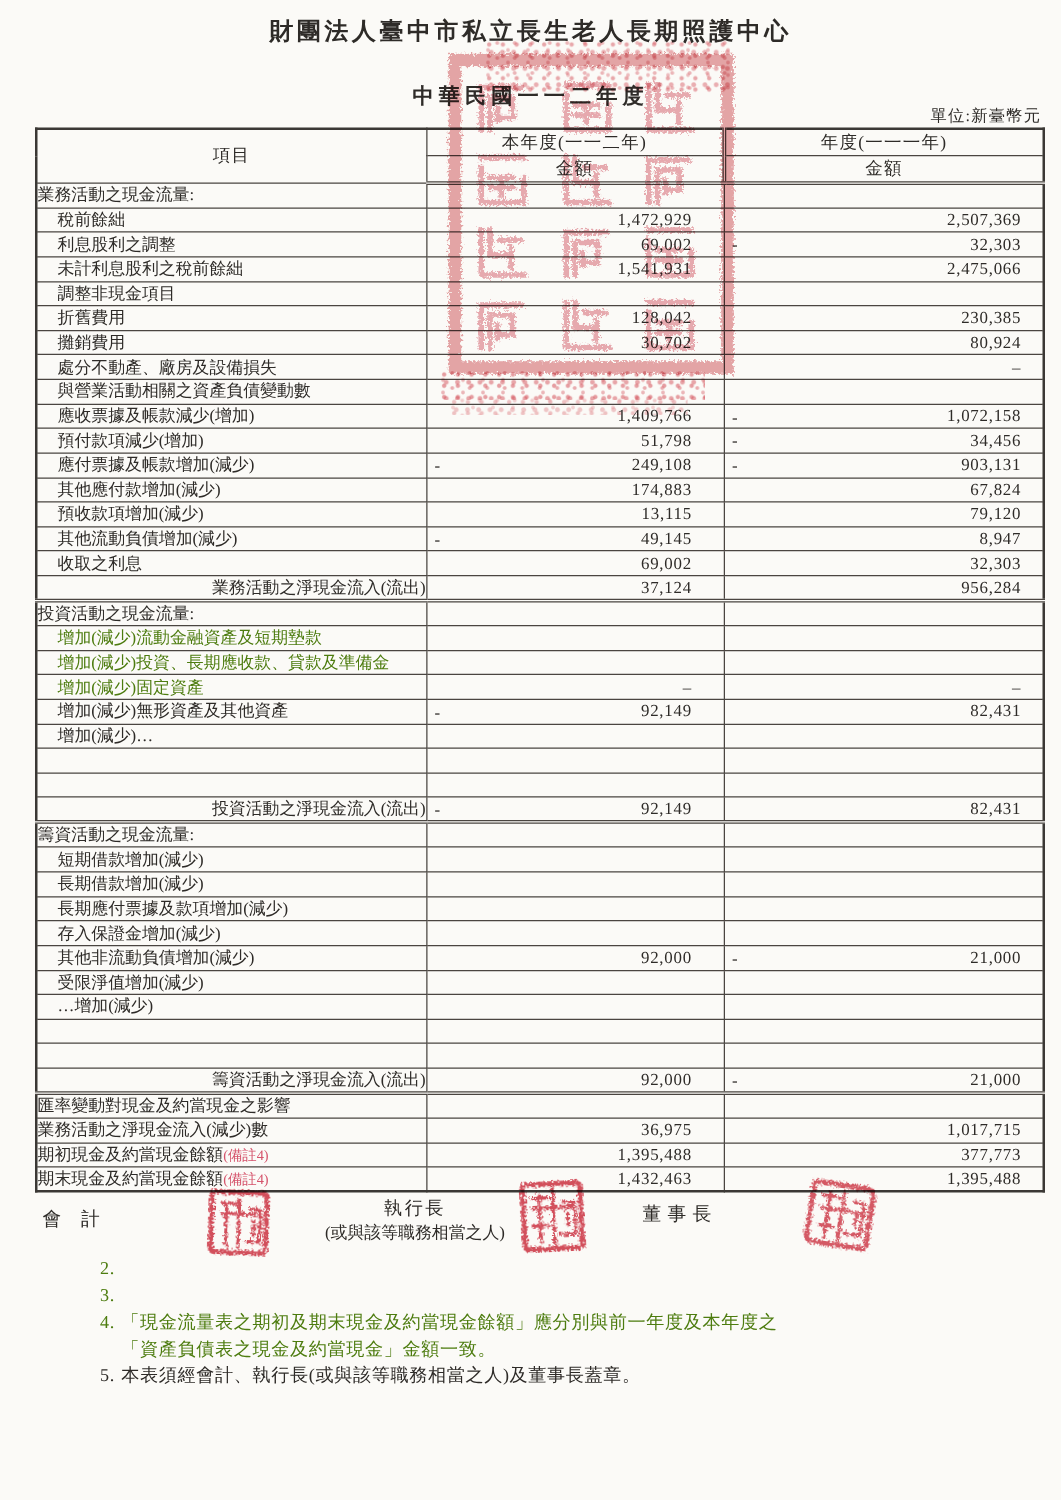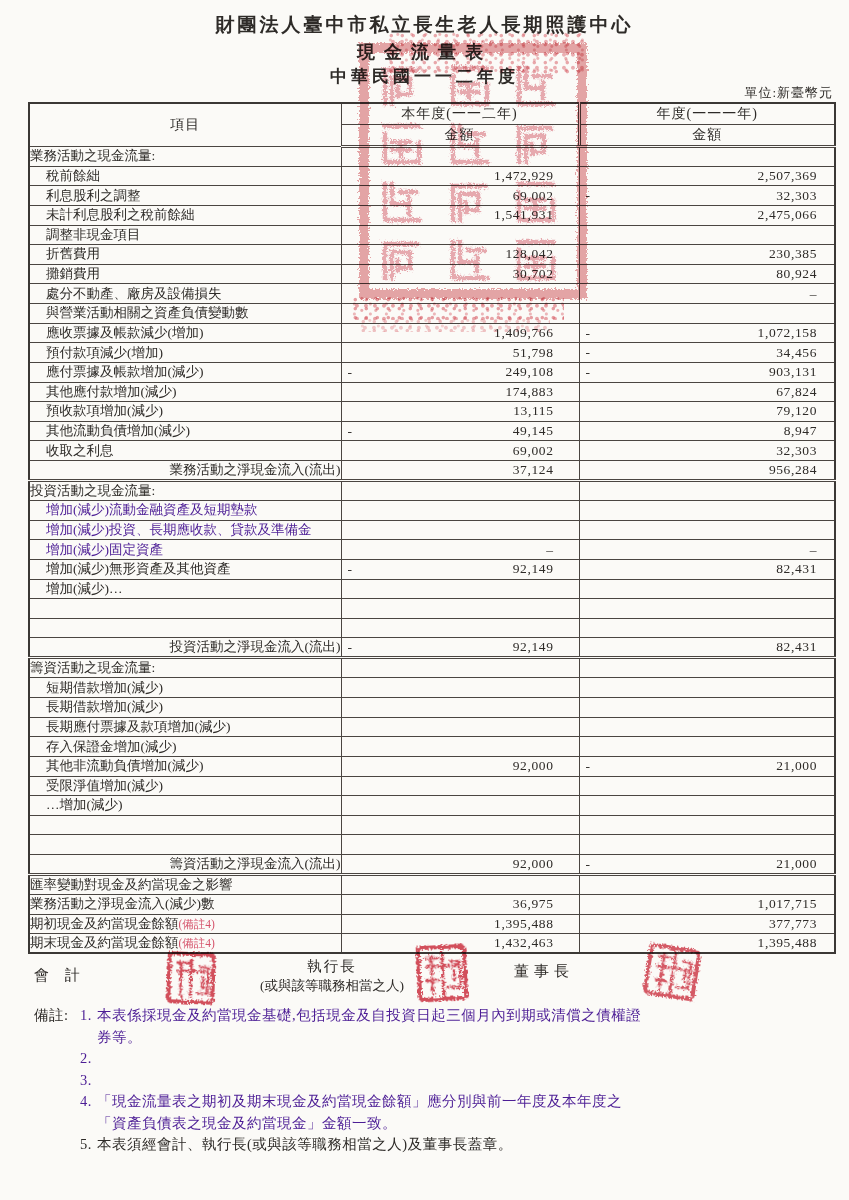--- a/index.html
+++ b/index.html
@@ -26,21 +26,21 @@
   td.col3,thead td.col3{border-left:3px double #4a4541;}
   tr.brk td{border-top:3px double #4a4541;}
   td.lbl{font-size:13.5px;padding-left:6px;}
   td.lbl.ind1{padding-left:16px;}
   td.lbl.ind2{padding-left:54px;text-align:right;}
   td.amt{font-size:13.5px;position:relative;letter-spacing:.6px;}
   td.amt .neg{position:absolute;left:6px;top:0;line-height:19.6px;}
   td.amt .val{display:block;text-align:right;}
   td.amt.col2 .val{padding-right:25px;}
   td.amt.col3 .val{padding-right:17px;}
-  .red{color:#4c1d95;}
+  .red{color:#4d7c0f;}
   .note-ref{color:#d5536b;font-size:11.5px;letter-spacing:0;}
   
   .sig-label{position:absolute;font-size:15px;}
   .sig-acct{left:34px;top:966px;letter-spacing:6px;}
   .sig-ceo{left:247px;top:957px;width:170px;text-align:center;font-size:14.5px;letter-spacing:2px;}
   .sig-ceo-sub{left:247px;top:977px;width:170px;text-align:center;font-size:13.5px;letter-spacing:0;}
   .sig-chair{left:514px;top:962px;letter-spacing:5px;}
   
   .notes{position:absolute;left:34px;top:1005px;width:760px;font-size:14.5px;
          letter-spacing:.5px;}
@@ -65,21 +65,20 @@
   .speckle-top{left:388px;top:32px;width:196px;height:44px;opacity:.8;}
   .speckle-bottom{left:352px;top:296px;width:212px;height:24px;opacity:.9;}
   .speckle-tail{left:360px;top:318px;width:190px;height:14px;opacity:.55;}
 </style>
 </head>
 <body>
 
 <div class="page">
 
   <div class="org-title">財團法人臺中市私立長生老人長期照護中心</div>
-  <div class="doc-title">現金流量表</div>
   <div class="period-title">中華民國一一二年度</div>
   <div class="unit-label">單位:新臺幣元</div>
 
   <table class="cf">
     <colgroup>
         <col class="c1">
         <col class="c2">
         <col class="c3">
       </colgroup>
     <thead>
@@ -532,25 +531,20 @@
     </g>
   </svg>
   <svg class="seal seal-chair" width="56" height="56" viewBox="0 0 56 56">
     <g filter="url(#rgh)" stroke="#cf3243" fill="none" opacity="0.8">
       <rect x="4" y="4" width="48" height="48" rx="4" stroke-width="4"></rect>
       <path d="M11 14 h16 M11 24 h34 M18 10 v38 M29 8 v42 M37 16 h9 v26 h-13 M41 24 v12 M11 38 h14" stroke-width="2.6"></path>
     </g>
   </svg>
 
   <div class="notes">
-    <div class="note first">
-      <span class="np">備註:</span>
-      <span class="nn red">1.</span>
-      <span class="nt red">本表係採現金及約當現金基礎,包括現金及自投資日起三個月內到期或清償之債權證券等。</span>
-    </div>
     <div class="note">
       <span class="nn red">2.</span>
     </div>
     <div class="note">
       <span class="nn red">3.</span>
     </div>
     <div class="note">
       <span class="nn red">4.</span>
       <span class="nt red">「現金流量表之期初及期末現金及約當現金餘額」應分別與前一年度及本年度之「資產負債表之現金及約當現金」金額一致。</span>
     </div>

